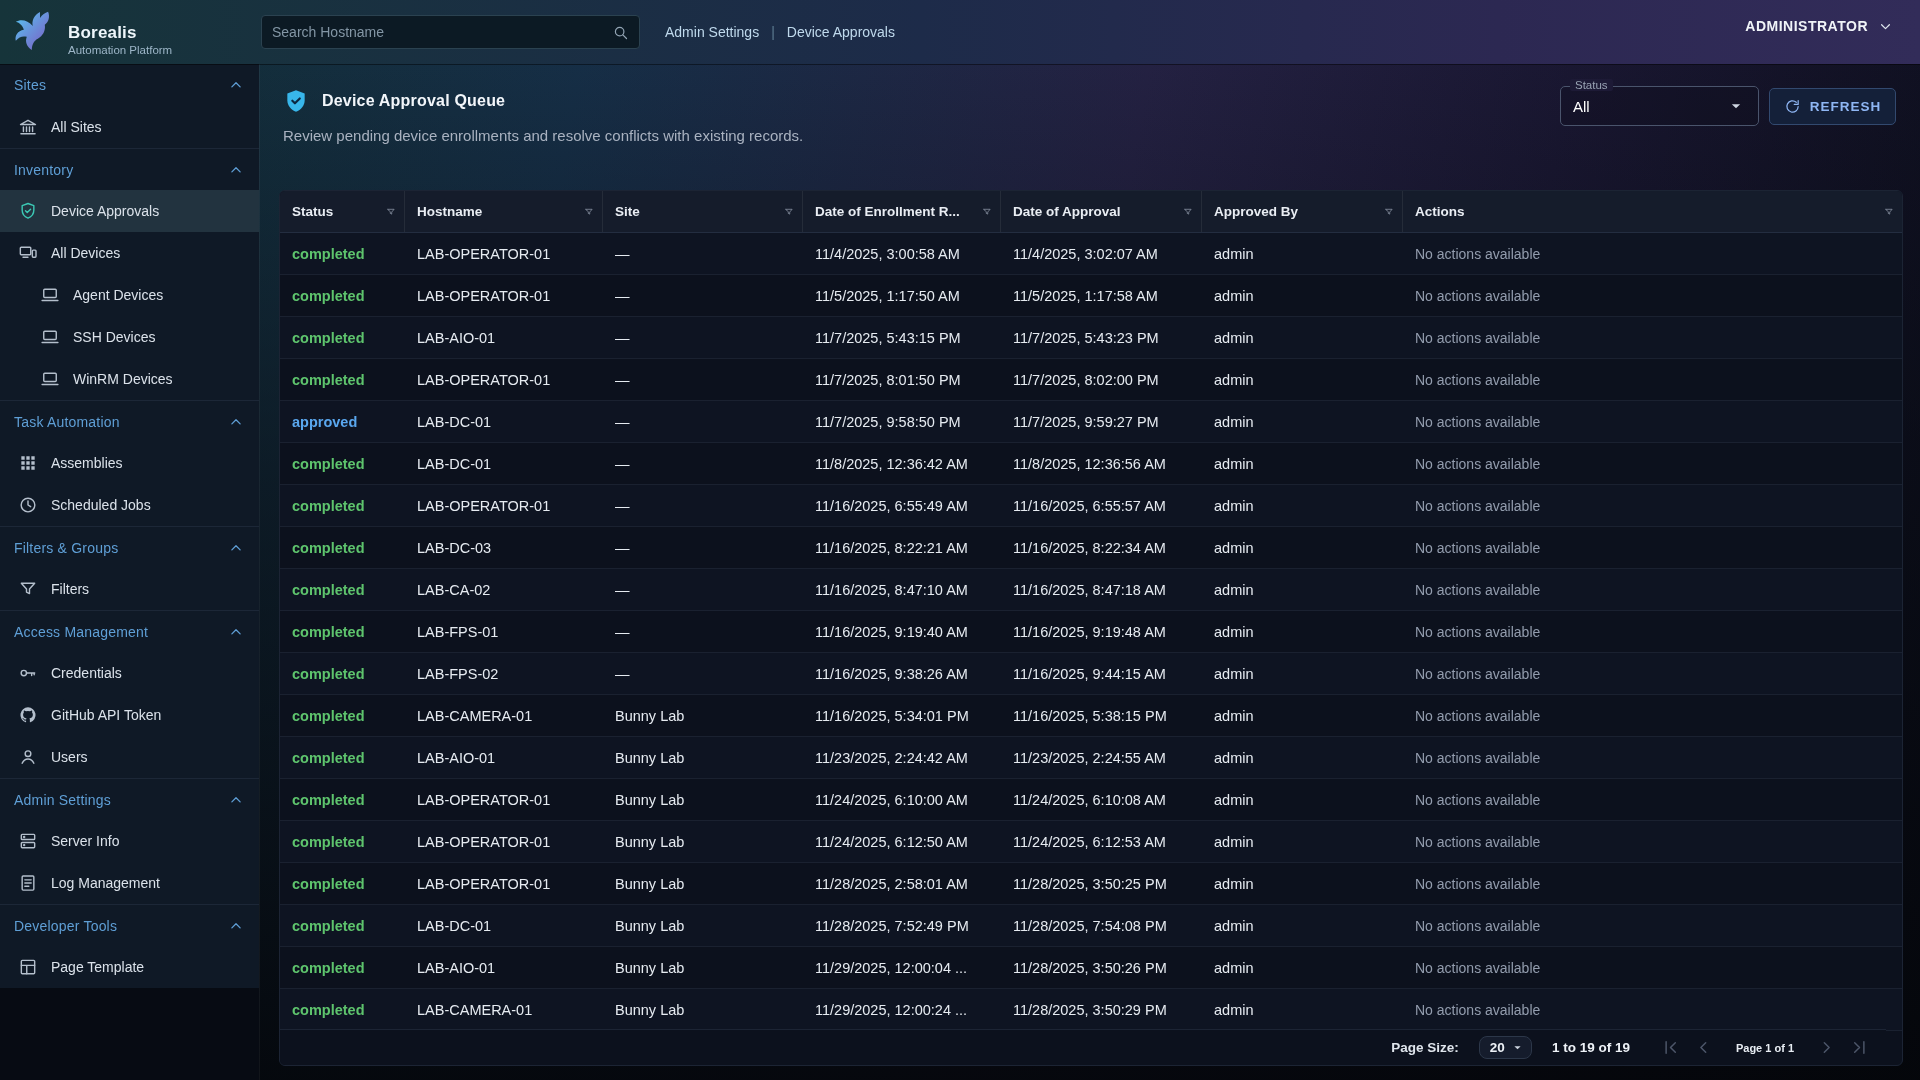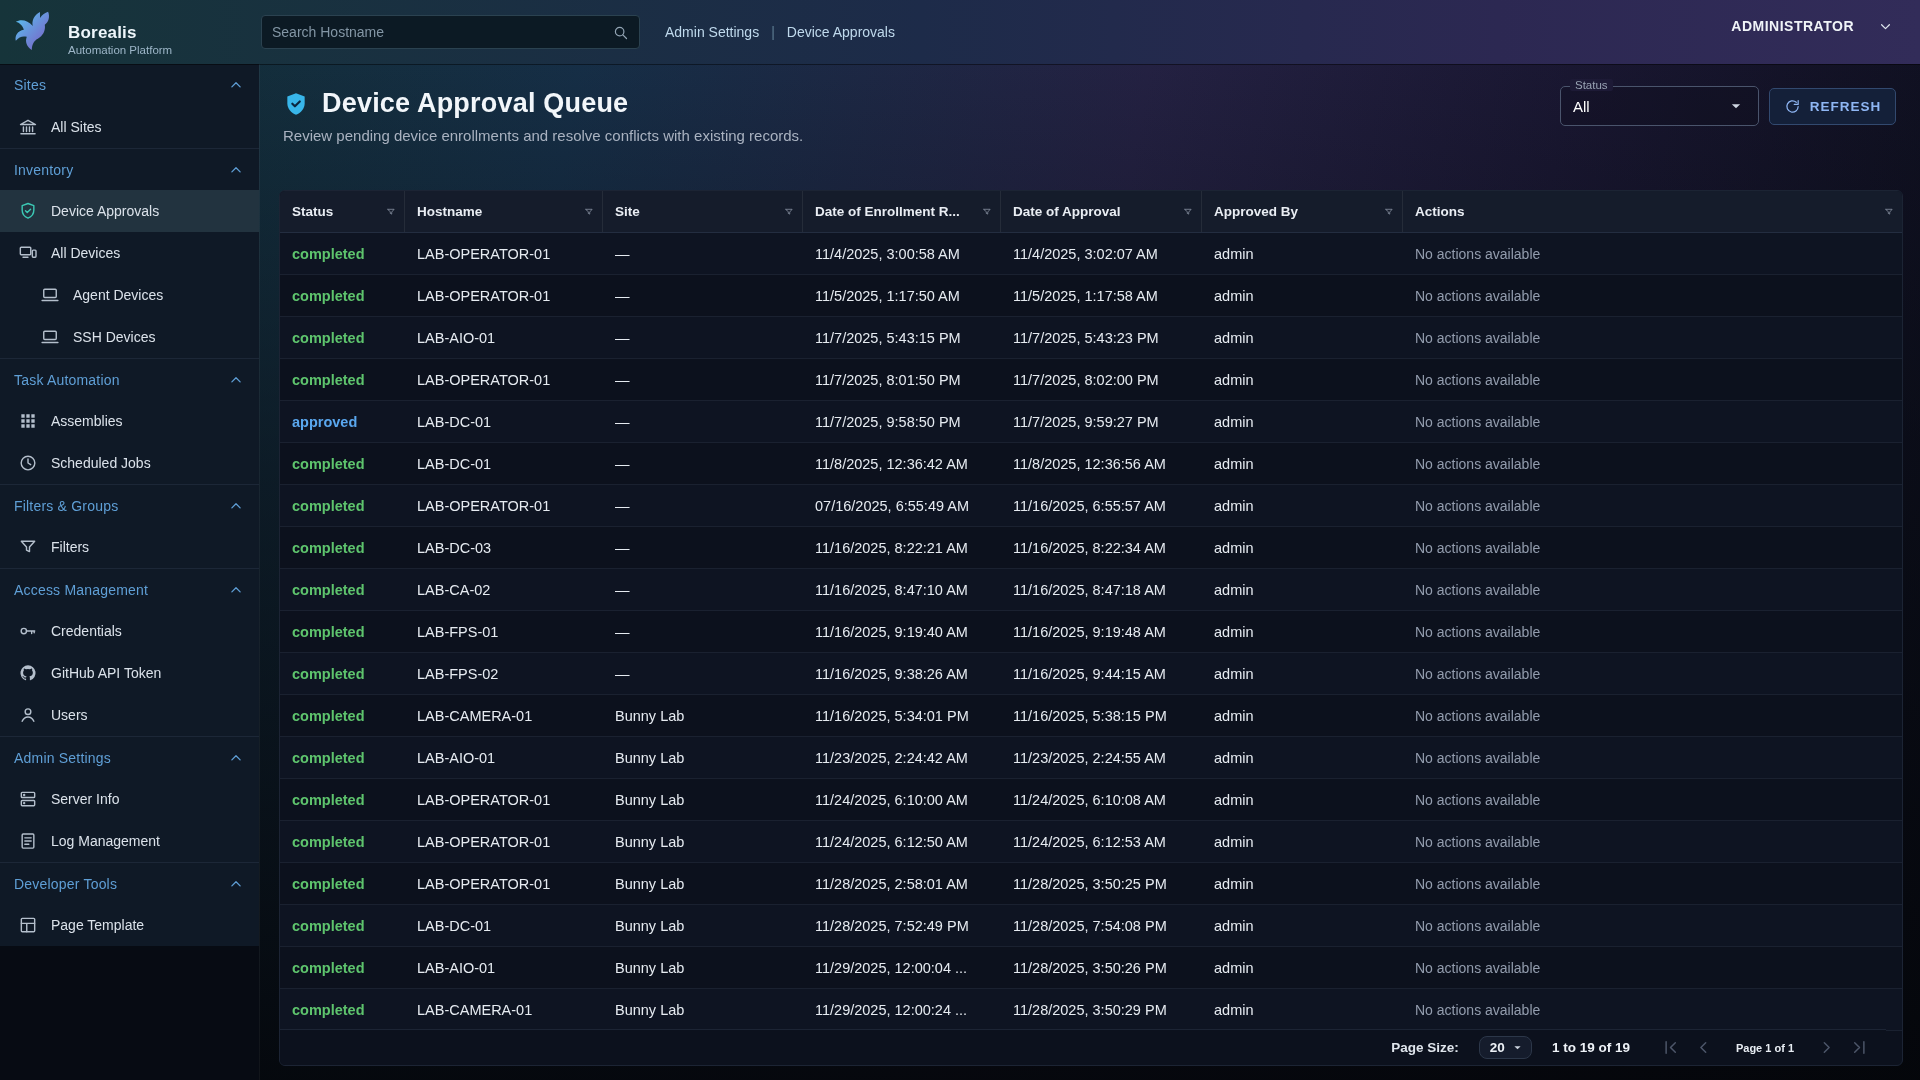--- a/index.html
+++ b/index.html
@@ -22,21 +22,21 @@
   .brand-name{font-size:17px;font-weight:bold;color:#eef6fb;letter-spacing:.2px}
   .brand-sub{font-size:11.5px;color:#9db6c8;margin-top:1px}
   .search-box{position:absolute;left:261px;top:15px;width:379px;height:34px;background:#0c1a24;
     border:1px solid #2b4250;border-radius:4px;display:flex;align-items:center;padding:0 10px}
   .search-input{flex:1;background:transparent;border:none;outline:none;color:#d5dee6;font-size:14px;font-family:"Liberation Sans",sans-serif}
   .search-input::placeholder{color:#8396a5}
   .search-ic{width:17px;height:17px;color:#93a5b4;cursor:pointer}
   .breadcrumbs{position:absolute;left:665px;top:0;height:64px;display:flex;align-items:center;gap:12px;font-size:14px}
   .crumb{color:#bfd9ec;cursor:pointer}
   .crumb-sep{color:#5d7c92}
-  .admin-menu{position:absolute;right:26px;top:0;height:52px;display:flex;align-items:center;gap:23px;cursor:pointer}
+  .admin-menu{position:absolute;right:26px;top:0;height:52px;display:flex;align-items:center;gap:9px;cursor:pointer}
   .admin-label{font-size:14px;font-weight:bold;letter-spacing:.5px;color:#f0f4f8}
   .chev-dn{width:17px;height:17px;color:#dfe6ee}
 
   
   .sidebar{position:absolute;top:64px;left:0;width:260px;height:1016px;display:flex;flex-direction:column;
     border-right:1px solid rgba(255,255,255,.05)}
   .sidebar-nav{background:#0f1926}
   .sidebar-filler{flex:1;background:#070b13}
   .nav-header{height:42px;display:flex;align-items:center;padding:0 14px 0 14px;cursor:pointer;border-top:1px solid #1c2737}
   .sidebar-nav .nav-header:first-child{border-top:none}
@@ -44,21 +44,21 @@
   .nav-chev{width:18px;height:18px;color:#5f9fd6;margin-left:auto}
   .nav-item{height:42px;display:flex;align-items:center;gap:13px;padding:0 14px 0 18px;font-size:14px;color:#dbe2ea;cursor:pointer}
   .nav-item .nav-ic{width:20px;height:20px;color:#b4bfcc}
   .nav-item.indent{padding-left:40px}
   .nav-item.selected{background:#22333f}
   .nav-item.selected .nav-ic{color:#3cc9b5}
 
   
   .page-head{position:absolute;left:283px;top:88px;display:flex;align-items:center;gap:13px}
   .title-shield{width:26px;height:26px}
-  .page-head h1{font-size:27px;font-weight:bold;color:#f2f6fa;letter-spacing:.2px}
+  .page-head h1{font-size:16px;font-weight:bold;color:#f2f6fa;letter-spacing:.2px}
   .page-sub{position:absolute;left:283px;top:127px;font-size:15px;color:#a9b2c0}
 
   .status-filter{position:absolute;left:1560px;top:86px;width:199px;height:40px;border:1px solid #4a546c;border-radius:5px;
     display:flex;align-items:center;padding:0 12px;cursor:pointer;background:rgba(10,12,24,.25)}
   .sf-label{position:absolute;top:-8px;left:9px;font-size:11.5px;color:#99a3b4;background:#1d1a36;padding:0 5px;border-radius:2px}
   .sf-value{font-size:15px;color:#ffffff}
   .sf-caret{width:20px;height:20px;color:#cfd6e2;margin-left:auto}
 
   .refresh-btn{position:absolute;left:1769px;top:88px;width:127px;height:37px;display:flex;align-items:center;justify-content:center;gap:9px;
     background:#142039;border:1px solid #32496f;border-radius:5px;color:#8fb6f4;font-family:"Liberation Sans",sans-serif;
@@ -196,20 +196,29 @@
       </div>
       <div class="nav-item indent">
         <span class="icon nav-ic">
           <svg viewBox="0 0 24 24" fill="none" stroke="currentColor" stroke-width="1.7" stroke-linecap="round" stroke-linejoin="round">
             <rect x="4.5" y="5" width="15" height="10" rx="1.2"></rect>
             <path d="M2.5 18.5h19"></path>
           </svg>
         </span>
         <span class="nav-item-label">SSH Devices</span>
       </div>
+      <div class="nav-item indent">
+        <span class="icon nav-ic">
+          <svg viewBox="0 0 24 24" fill="none" stroke="currentColor" stroke-width="1.7" stroke-linecap="round" stroke-linejoin="round">
+            <rect x="4.5" y="5" width="15" height="10" rx="1.2"></rect>
+            <path d="M2.5 18.5h19"></path>
+          </svg>
+        </span>
+        <span class="nav-item-label">WinRM Devices</span>
+      </div>
       <div class="nav-header">
         <span class="nav-header-label">Task Automation</span>
         <span class="icon nav-chev">
           <svg viewBox="0 0 24 24" fill="none" stroke="currentColor" stroke-width="1.7" stroke-linecap="round" stroke-linejoin="round">
             <path d="M6.5 14.5L12 9l5.5 5.5"></path>
           </svg>
         </span>
       </div>
       <div class="nav-item">
         <span class="icon nav-ic">
@@ -469,21 +478,21 @@
           <div class="td c2">—</div>
           <div class="td c3">11/8/2025, 12:36:42 AM</div>
           <div class="td c4">11/8/2025, 12:36:56 AM</div>
           <div class="td c5">admin</div>
           <div class="td c6 actions-cell">No actions available</div>
         </div>
         <div class="tr">
           <div class="td c0 status-cell status-completed">completed</div>
           <div class="td c1">LAB-OPERATOR-01</div>
           <div class="td c2">—</div>
-          <div class="td c3">07/16/2025, 6:55:49 AM</div>
+          <div class="td c3">11/16/2025, 6:55:49 AM</div>
           <div class="td c4">11/16/2025, 6:55:57 AM</div>
           <div class="td c5">admin</div>
           <div class="td c6 actions-cell">No actions available</div>
         </div>
         <div class="tr">
           <div class="td c0 status-cell status-completed">completed</div>
           <div class="td c1">LAB-DC-03</div>
           <div class="td c2">—</div>
           <div class="td c3">11/16/2025, 8:22:21 AM</div>
           <div class="td c4">11/16/2025, 8:22:34 AM</div>

